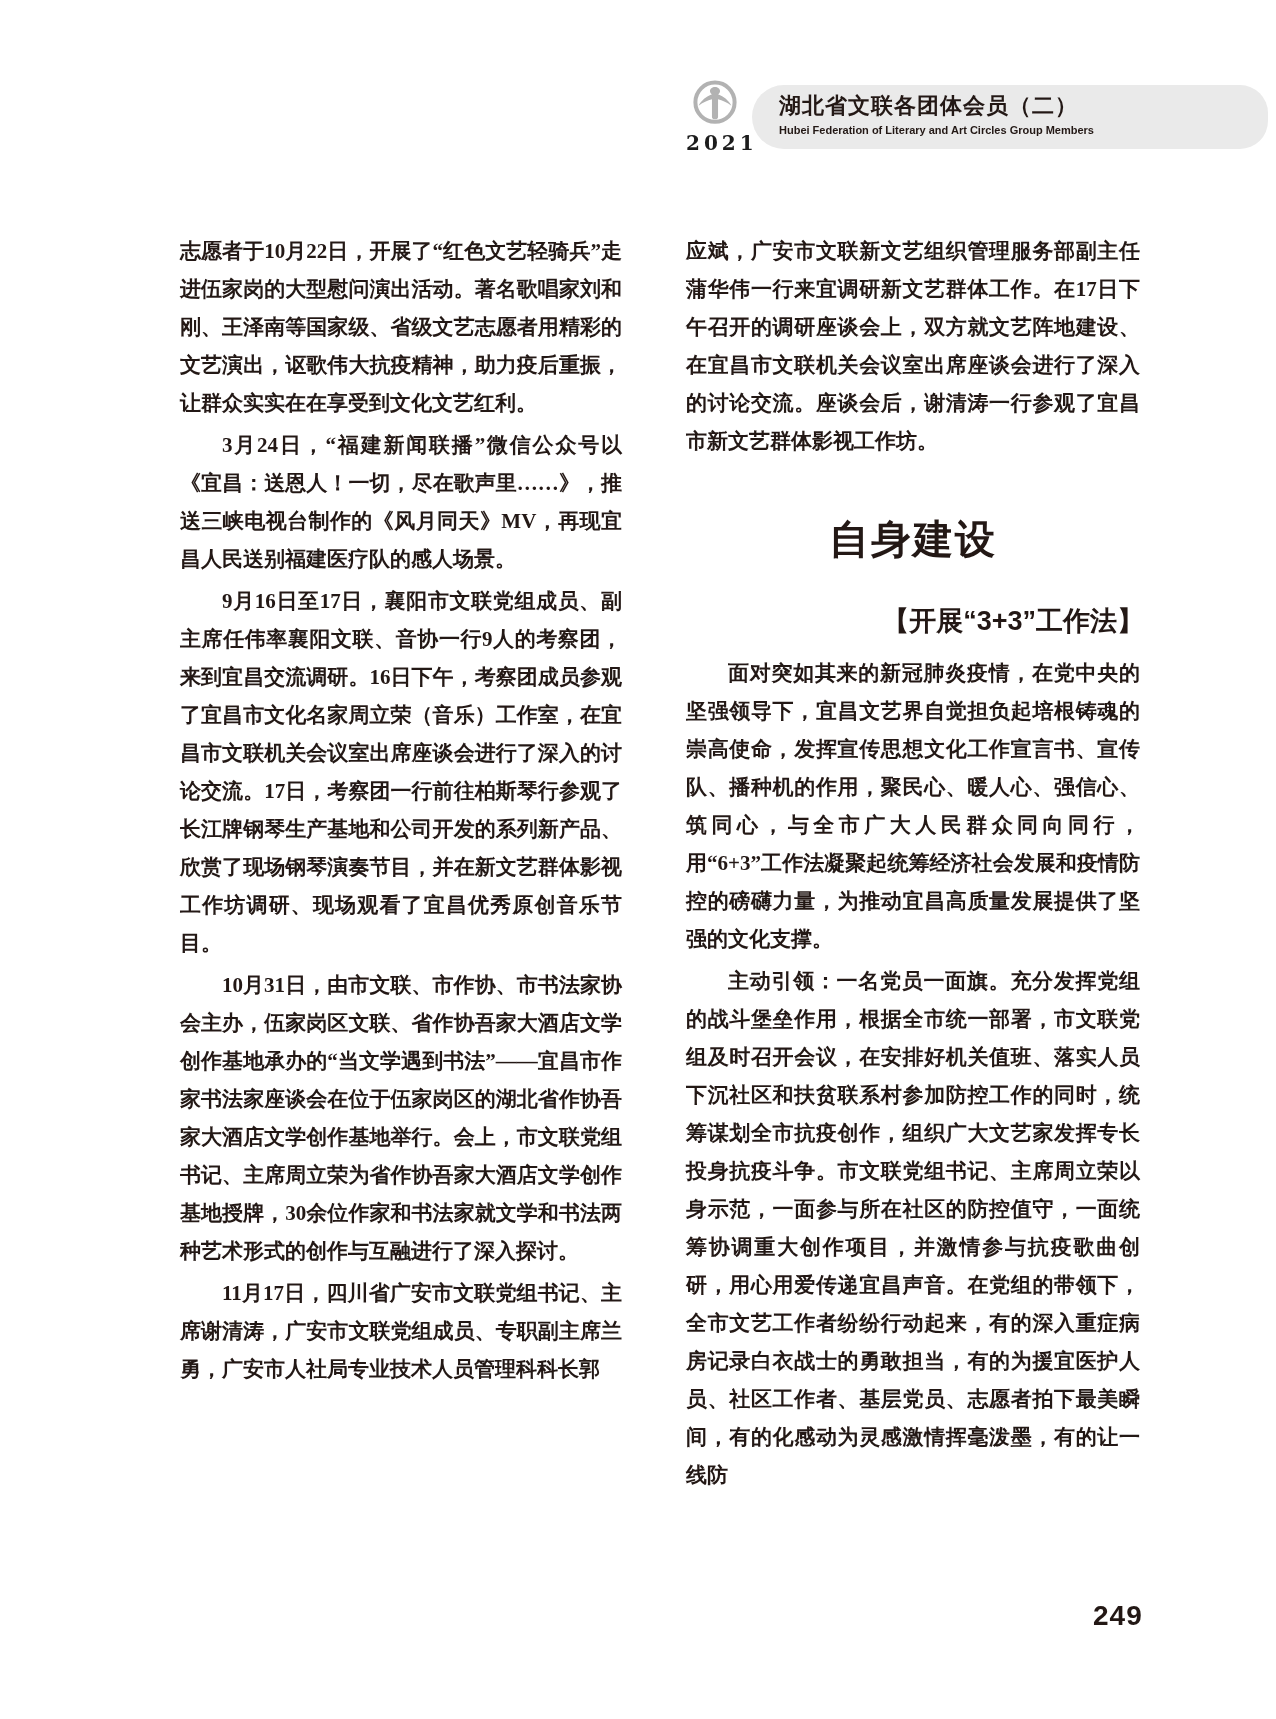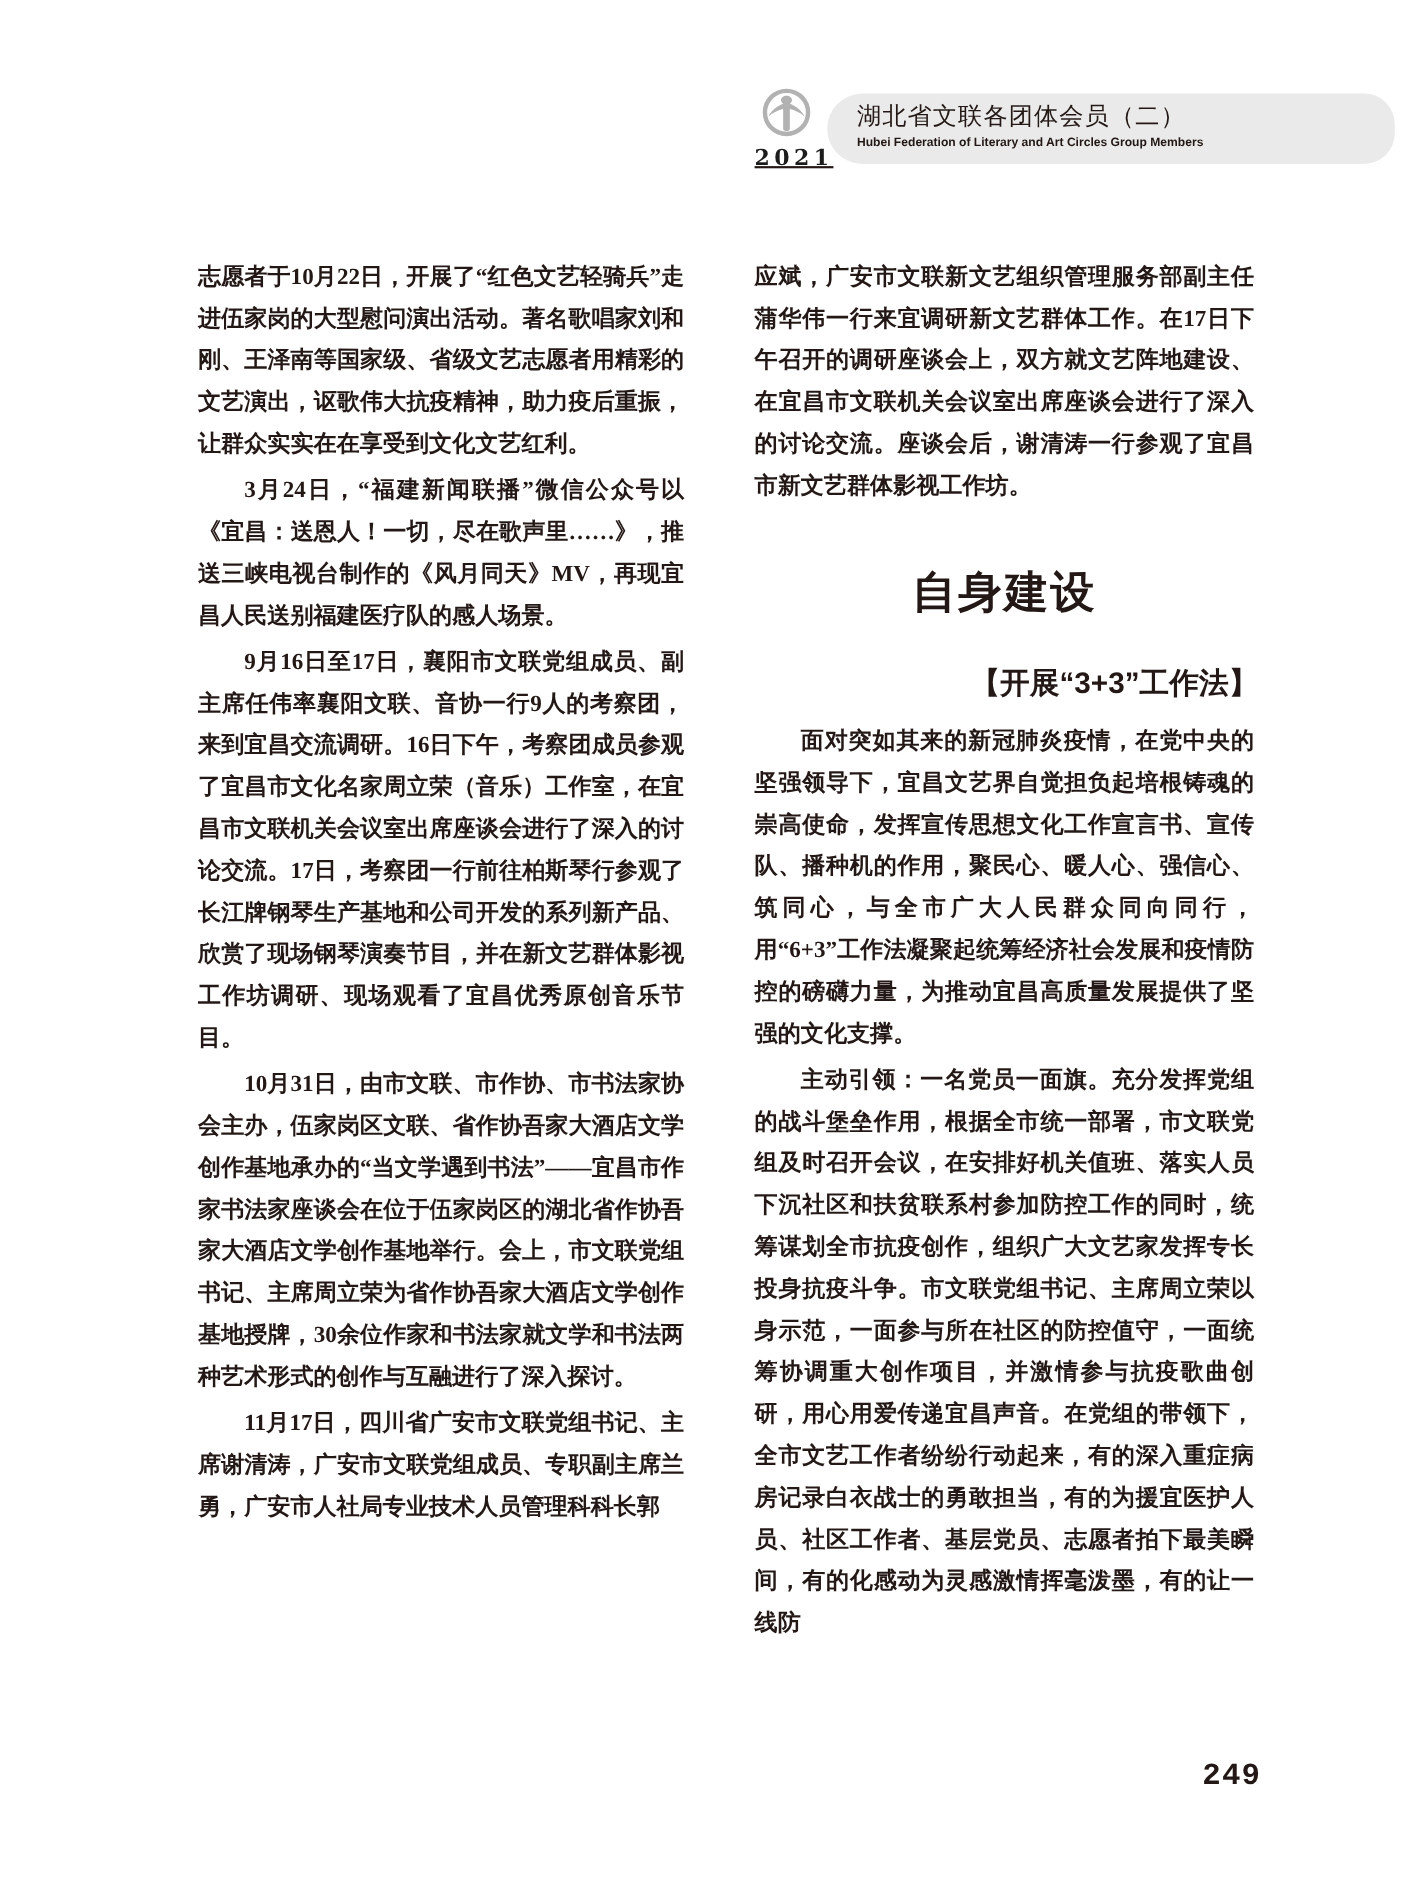--- a/index.html
+++ b/index.html
@@ -2,34 +2,34 @@
 <html><head>
 <meta charset="utf-8">
 <style>
   html,body{margin:0;padding:0;background:#ffffff;}
   .page{
     position:relative;width:1276px;height:1719px;background:#ffffff;
     font-family:"Liberation Serif","DejaVu Serif",serif;
     color:#231815;overflow:hidden;
   }
   
-  .logo-block{position:absolute;left:686px;top:76px;width:58px;text-align:left;text-decoration:underline;}
+  .logo-block{position:absolute;left:686px;top:76px;width:58px;text-align:left;}
   .logo-block svg{width:48px;height:54px;display:block;margin:0 auto;}
   .logo-year{
     font-family:"DejaVu Serif","Liberation Serif",serif;
     font-size:20px;font-weight:700;letter-spacing:4px;color:#1c1c1c;margin-top:1px;
   }
   .header-bar{
     position:absolute;left:752px;top:85px;width:516px;height:64px;
     background:#eaeaea;border-radius:32px 28px 28px 32px;
     box-sizing:border-box;padding:8px 0 0 27px;
   }
   .header-title-cn{
     font-family:"Liberation Sans","DejaVu Sans",sans-serif;
-    font-size:22px;font-weight:400;letter-spacing:1px;color:#231815;line-height:26px;
+    font-size:22px;font-weight:700;letter-spacing:1px;color:#231815;line-height:26px;
   }
   .header-title-en{
     font-family:"Liberation Sans","DejaVu Sans",sans-serif;
     font-size:11px;font-weight:700;color:#231815;line-height:18px;margin-top:2px;
   }
   
   .col{
     position:absolute;top:228px;
     font-size:21px;line-height:38px;
     text-align:justify;text-justify:inter-ideograph;
@@ -45,21 +45,21 @@
     text-align:center;margin:52px 0 26px;text-indent:0;
   }
   .sub-heading{
     font-family:Liberation Sans, sans-serif;
     font-weight:800;font-size:27px;line-height:40px;letter-spacing:0;
     text-align:right;margin:34px 0 13px;text-indent:0;
   }
   
   .page-number{
     position:absolute;left:1093px;top:1600px;
-    font-family:Liberation Mono, monospace;
+    font-family:Liberation Sans, sans-serif;
     font-size:28px;font-weight:800;color:#231815;letter-spacing:1px;
   }
 </style>
 </head>
 <body>
 
 <div class="page">
 
   <div class="logo-block">
     <svg viewBox="0 0 60 60" aria-hidden="true">

